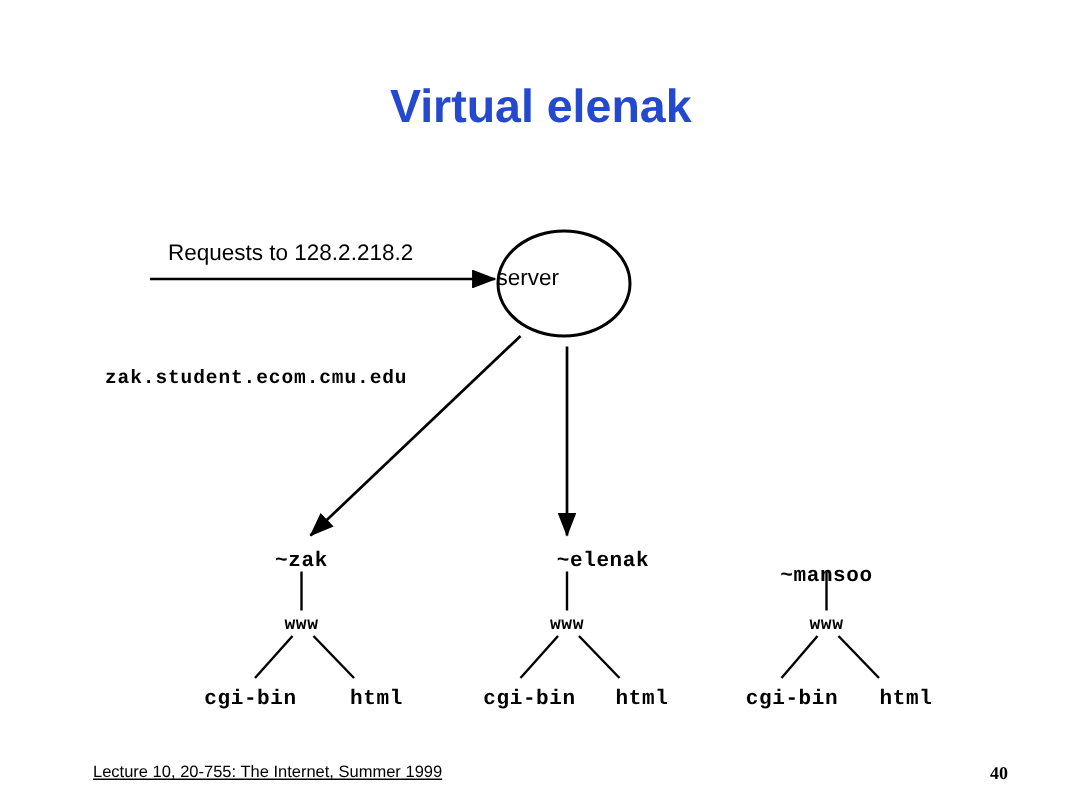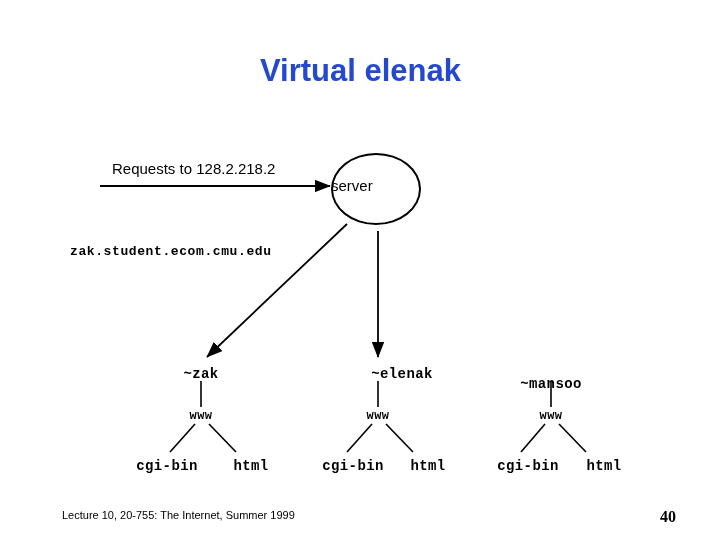--- a/index.html
+++ b/index.html
@@ -100,27 +100,28 @@
 
   
   .footer-note {
     position: absolute;
     left: 62px;
     top: 509px;
     font-family: "Liberation Sans", sans-serif;
     font-size: 11px;
     color: #000000;
     white-space: nowrap;
+    text-decoration: underline;
   }
   .page-number {
     position: absolute;
     left: 660px;
     top: 508px;
     font-family: "Liberation Serif", serif;
-    font-size: 16px;
+    font-size: 12px;
     font-weight: bold;
     color: #000000;
     white-space: nowrap;
   }
 </style>
 </head>
 <body>
 
 <div id="slide">
 

